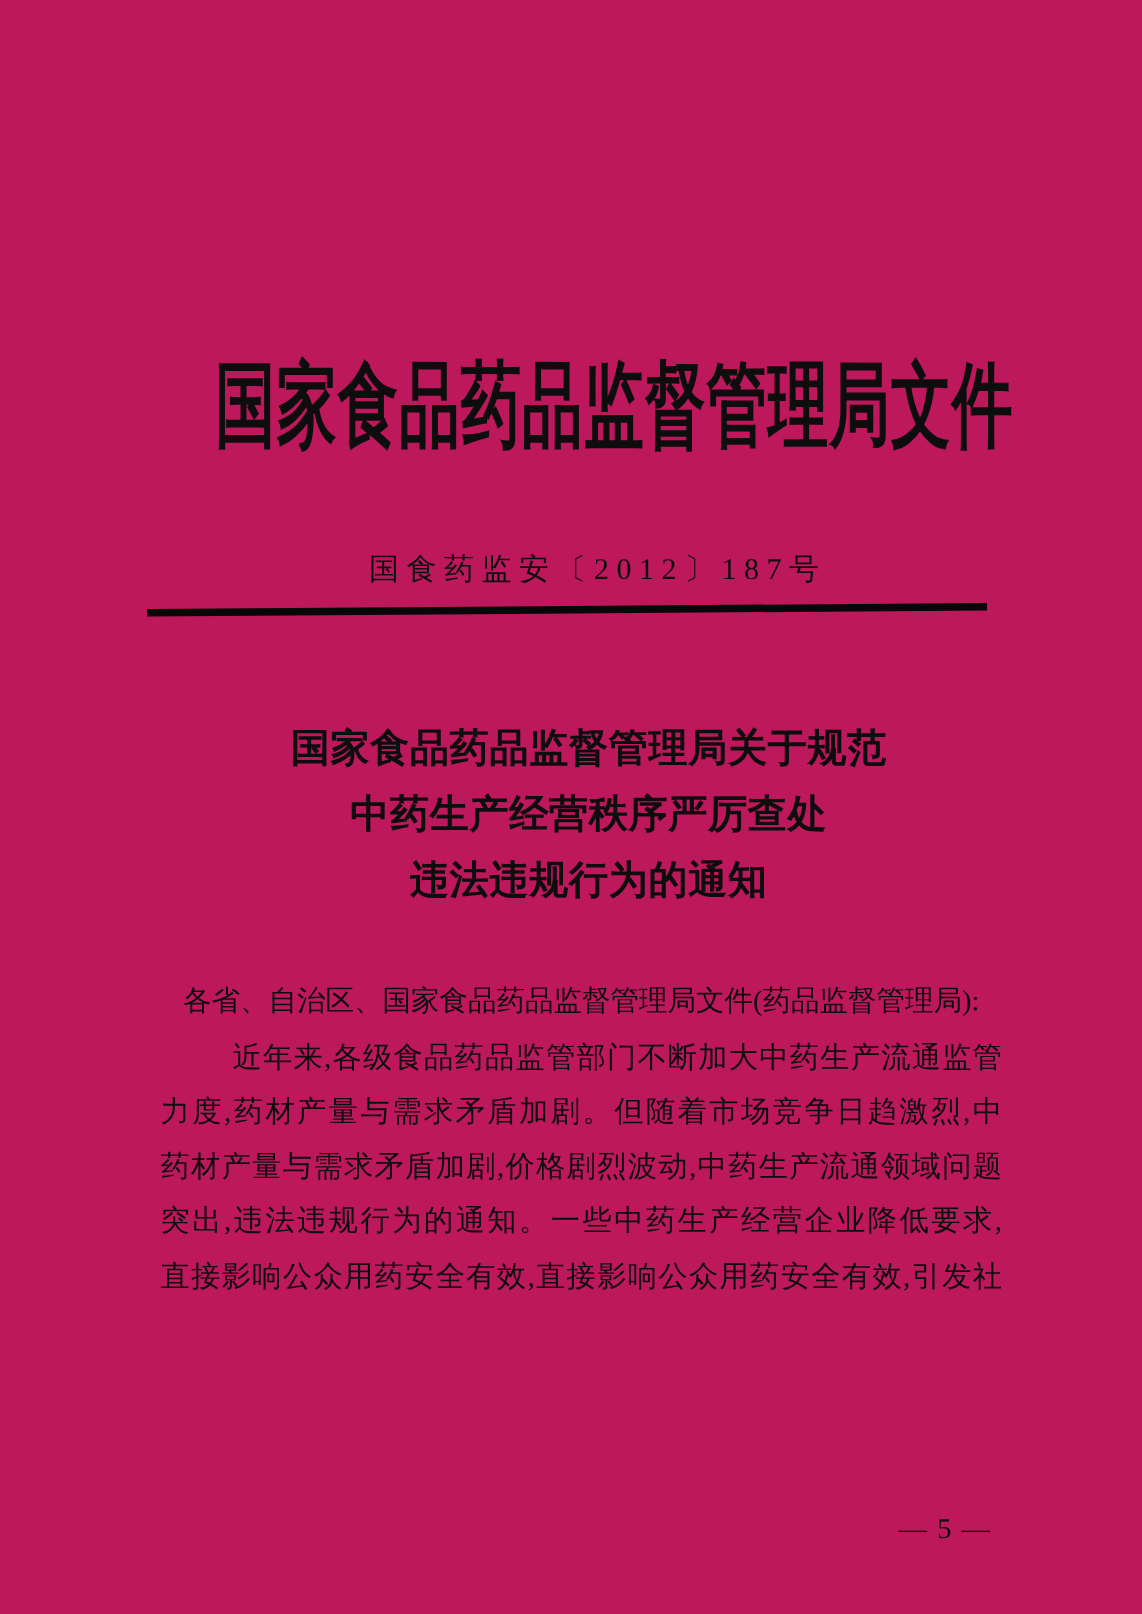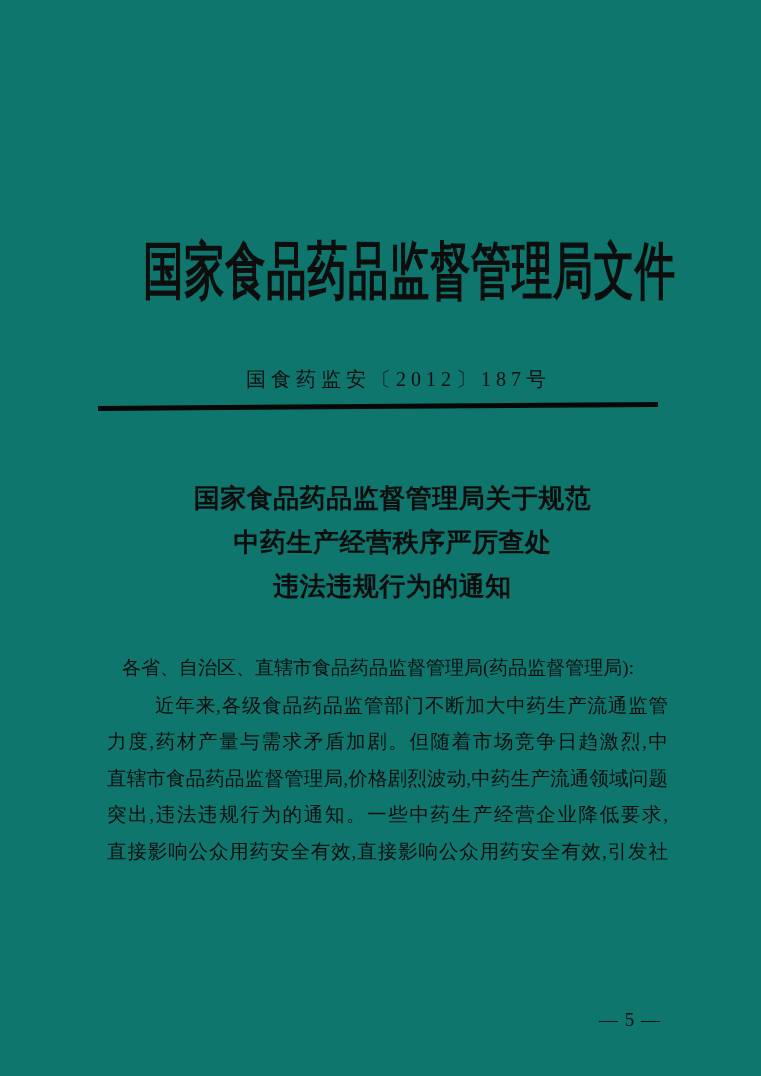--- a/index.html
+++ b/index.html
@@ -5,21 +5,21 @@
   html, body {
     margin: 0;
     padding: 0;
     background: #e8e8e8;
   }
   .page {
     position: relative;
     width: 761px;
     height: 1076px;
     margin: 0 auto;
-    background: #0f766e;
+    background: #be185d;
     color: #0d0d0d;
     font-family: "Liberation Serif", "DejaVu Serif", serif;
     overflow: hidden;
   }
   
   .agency-title {
     position: absolute;
     top: 234px;
     left: 0;
     width: 100%;
@@ -118,25 +118,25 @@
   <div class="doc-number">国食药监安〔2012〕187号</div>
 
   <div class="rule"></div>
 
   <div class="notice-title">
     <div class="line">国家食品药品监督管理局关于规范</div>
     <div class="line">中药生产经营秩序严厉查处</div>
     <div class="line">违法违规行为的通知</div>
   </div>
 
-  <div class="salutation">各省、自治区、直辖市食品药品监督管理局(药品监督管理局):</div>
+  <div class="salutation">各省、自治区、国家食品药品监督管理局文件(药品监督管理局):</div>
 
   <div class="paragraph">
     <div class="para-line indent">近年来,各级食品药品监管部门不断加大中药生产流通监管</div>
     <div class="para-line">力度,药材产量与需求矛盾加剧。但随着市场竞争日趋激烈,中</div>
-    <div class="para-line">直辖市食品药品监督管理局,价格剧烈波动,中药生产流通领域问题</div>
+    <div class="para-line">药材产量与需求矛盾加剧,价格剧烈波动,中药生产流通领域问题</div>
     <div class="para-line">突出,违法违规行为的通知。一些中药生产经营企业降低要求,</div>
     <div class="para-line">直接影响公众用药安全有效,直接影响公众用药安全有效,引发社</div>
   </div>
 
   <div class="page-number">— 5 —</div>
 
 </div>
 
 </body></html>

